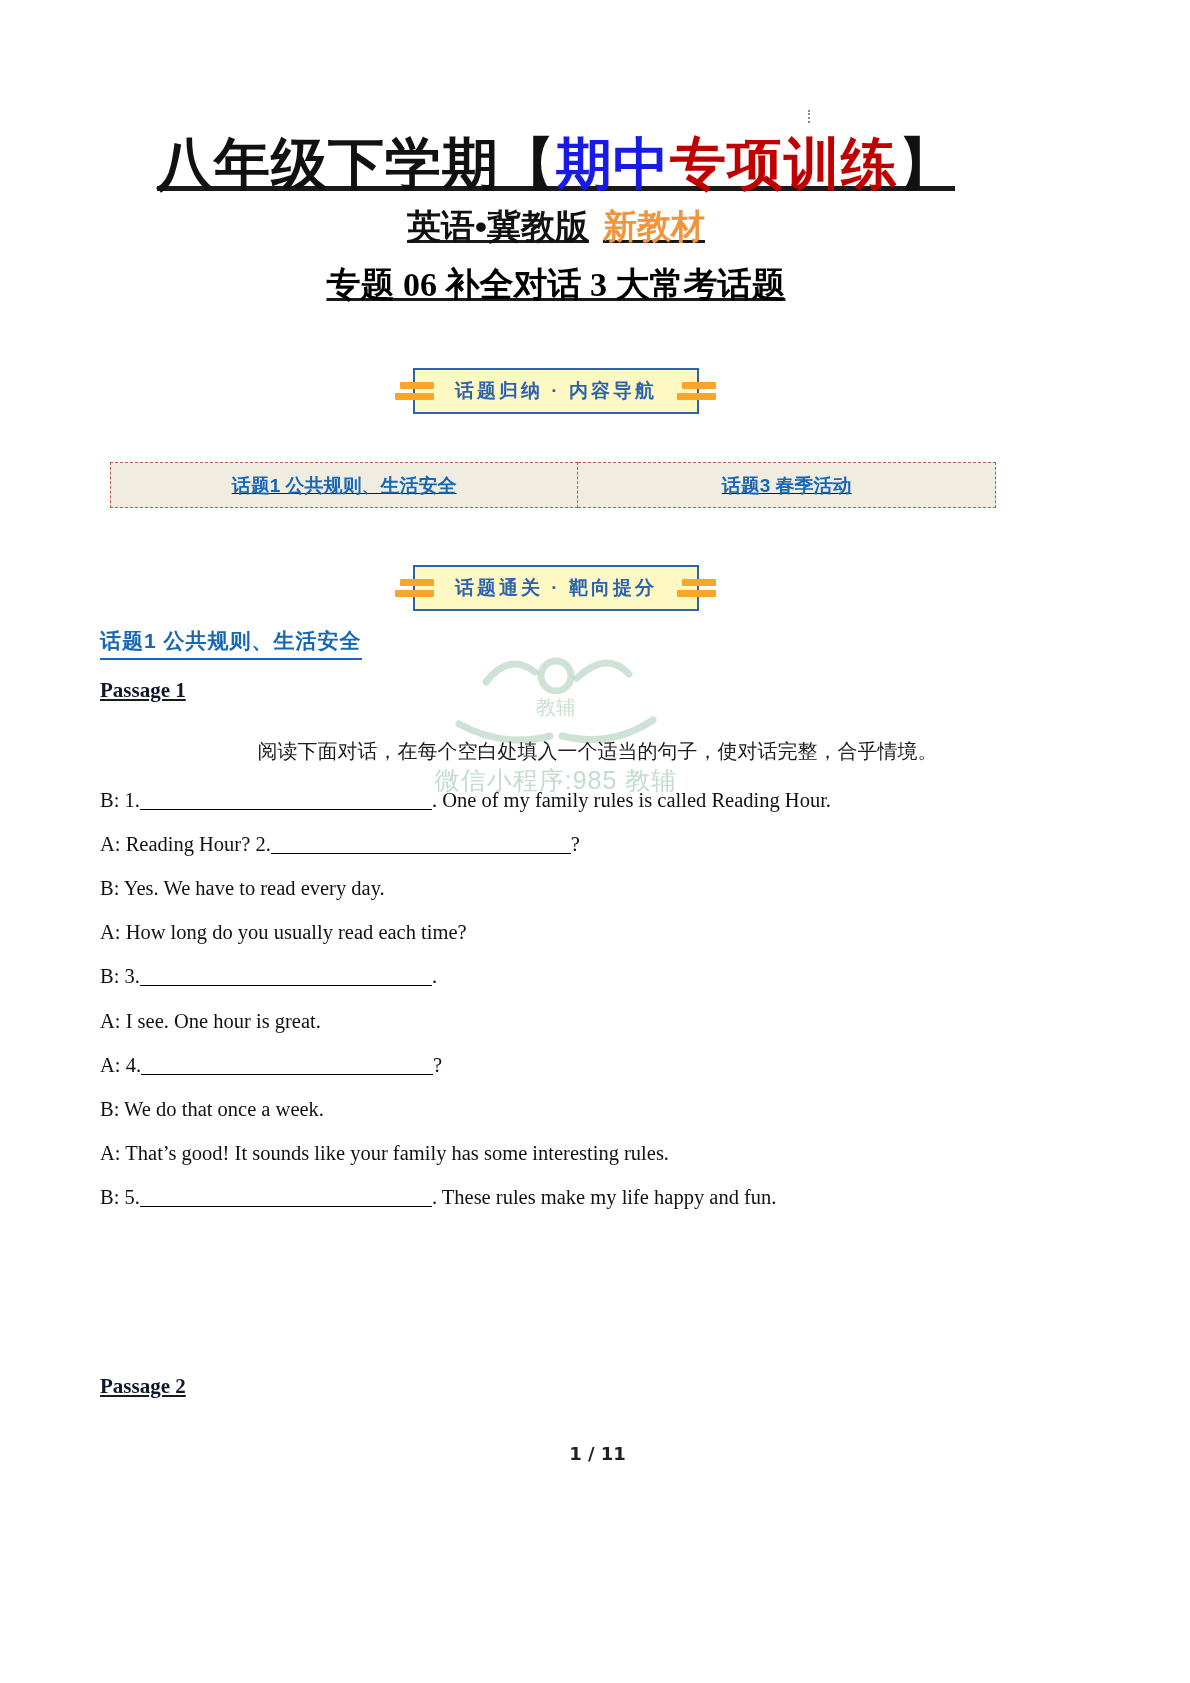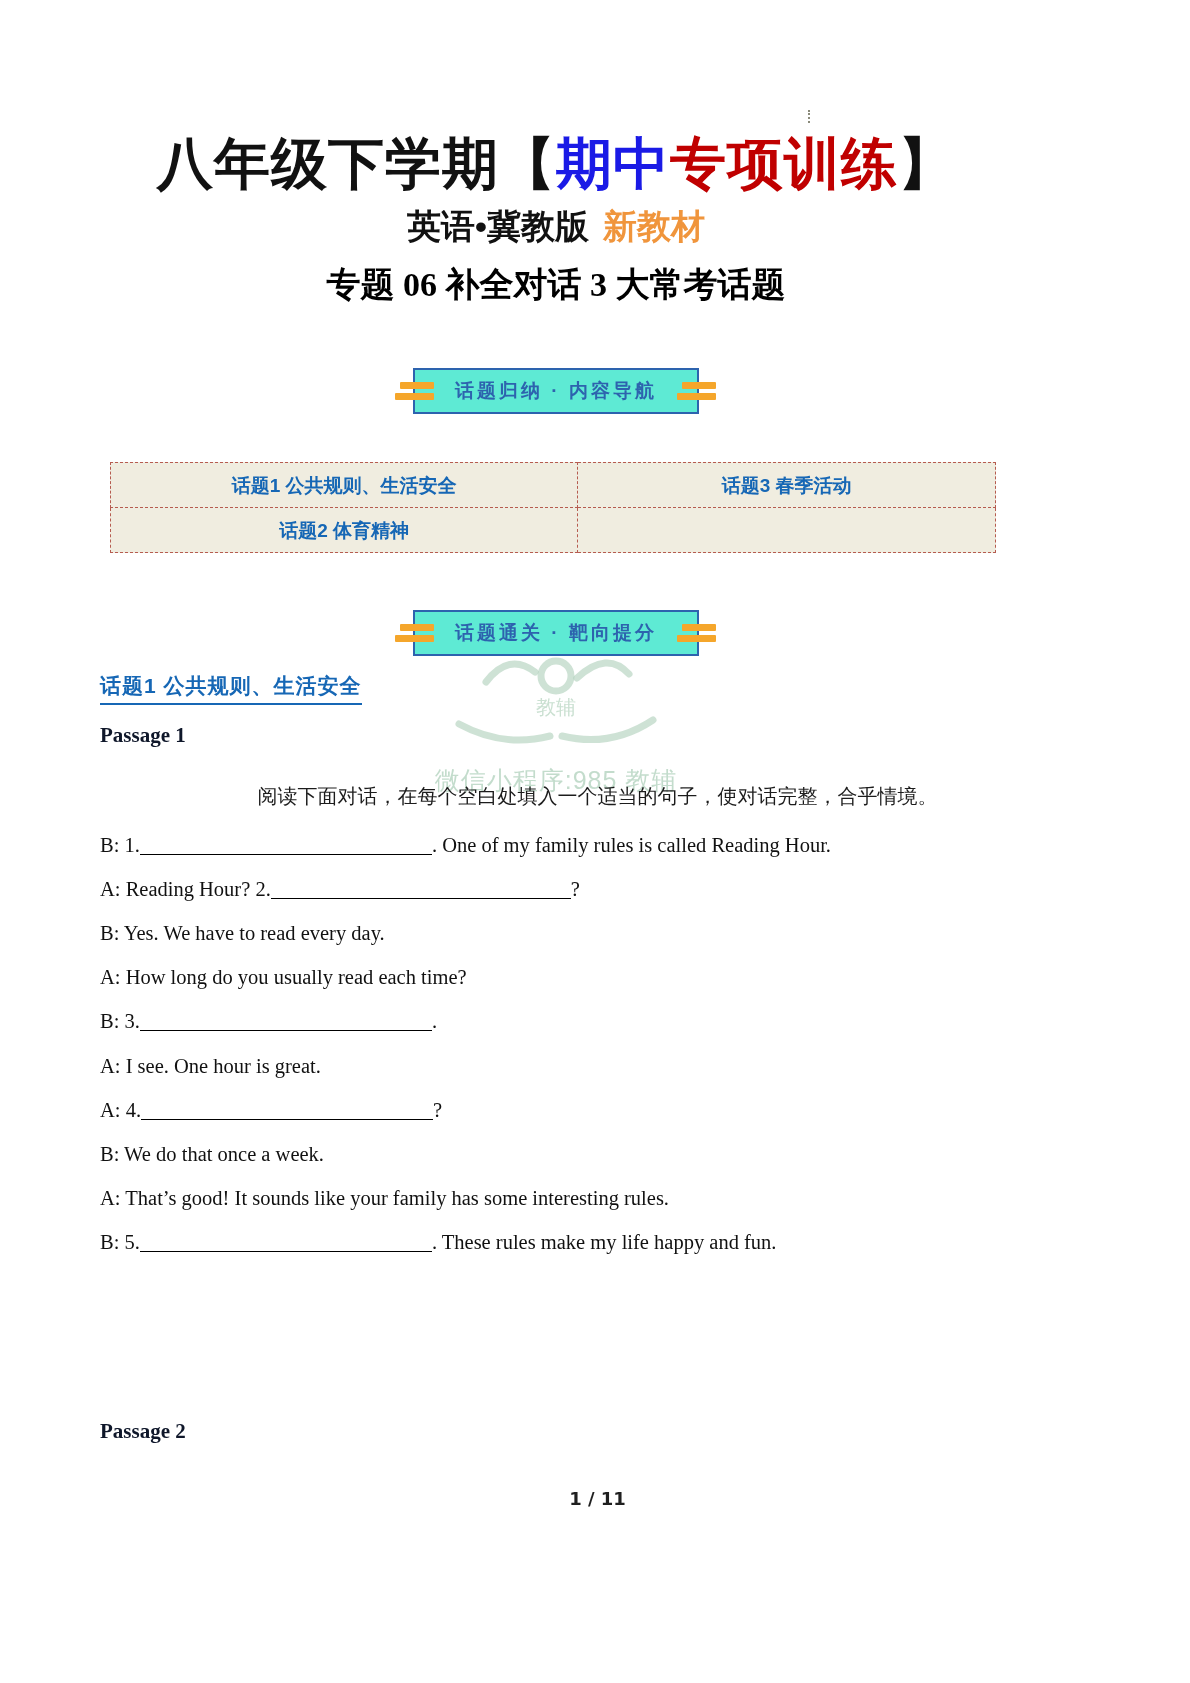--- a/index.html
+++ b/index.html
@@ -9,42 +9,42 @@
     width:1190px; height:1683px;
     margin:0 auto; background:#ffffff;
     padding:132px 95px 0 100px;
     font-family:"Liberation Sans","DejaVu Sans",sans-serif;
     color:#1a1a1a; overflow:hidden;
   }
   .cursor-artifact {
     position:absolute; left:808px; top:110px; width:0; height:13px;
     border-left:2px dotted #8a8a7a;
   }
-  .centerzone { width:912px; text-align:center; }
+  .centerzone { width:912px; text-align:center;text-decoration:underline; }
   .main-title {
     font-size:56px; line-height:1.15; font-weight:900;
     letter-spacing:1px; white-space:nowrap;
   }
   .t-black { color:#111111; }
   .t-blue  { color:#1a1ae6; }
   .t-red   { color:#c00000; }
   .sub-title {
     margin-top:10px; font-size:34px; line-height:1.2; font-weight:900;
   }
   .s-black { color:#111111; }
   .s-orange { color:#f0953c; margin-left:14px; }
   .topic-line {
     margin-top:18px; font-size:34px; line-height:1.2; font-weight:700;
     font-family:"Liberation Serif","DejaVu Serif",serif; color:#000;
   }
   .banner-wrap { margin-top:62px; text-align:center; }
   .banner-wrap.second { margin-top:57px; }
   .banner-box {
     position:relative; display:inline-block;
-    border:2px solid #2d63ae; background:#5eead4;
+    border:2px solid #2d63ae; background:#fef9c3;
     padding:8px 40px; 
   }
   .banner-text {
     color:#2d63ae; font-weight:700; font-size:19px; letter-spacing:3px;
   }
   .bars { position:absolute; top:50%; transform:translateY(-50%); width:40px; }
   .bars.left  { left:-20px; }
   .bars.right { right:-20px; }
   .bars i { display:block; height:7px; background:#f5a62b; border-radius:1px; }
   .bars i:first-child { width:34px; margin-left:5px; margin-bottom:4px; }
@@ -138,24 +138,20 @@
           </span>
       </div>
     </div>
 
     <table class="nav-table">
       <tbody>
           <tr>
         <td class="c1">话题1 公共规则、生活安全</td>
         <td>话题3 春季活动</td>
       </tr>
-      <tr>
-        <td class="c1">话题2 体育精神</td>
-        <td></td>
-      </tr>
     </tbody>
       </table>
 
     <div class="banner-wrap second">
       <div class="banner-box">
         <span class="bars left">
             <i></i>
             <i></i>
           </span>
         <span class="banner-text">话题通关 · 靶向提分</span>

